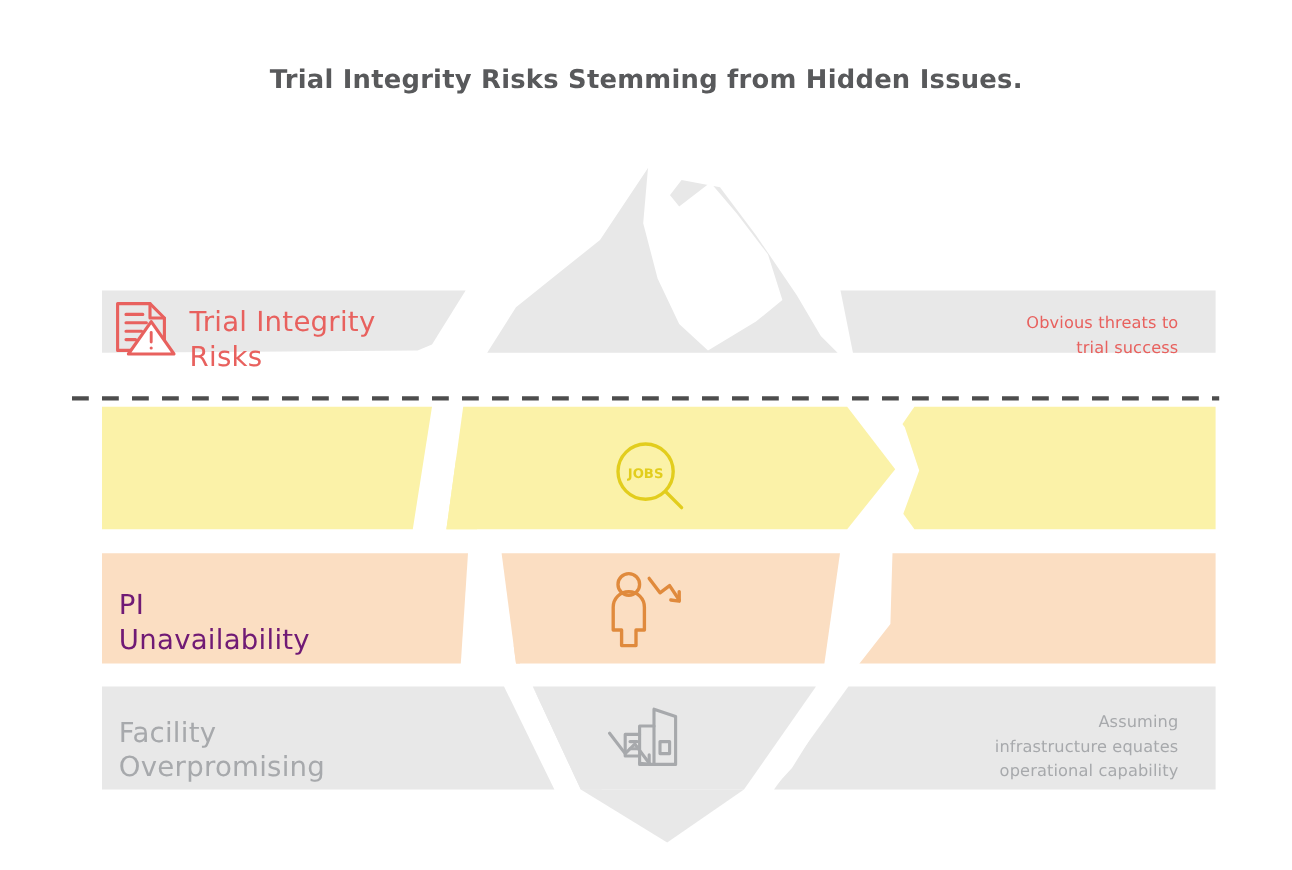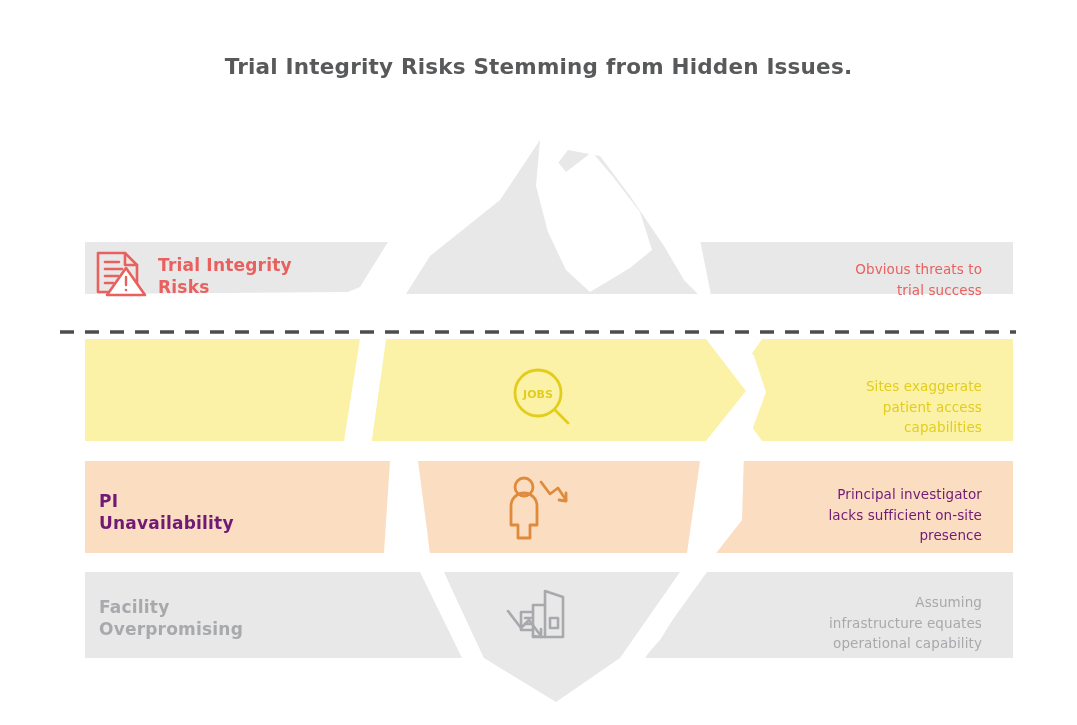--- a/index.html
+++ b/index.html
@@ -22,22 +22,22 @@
     color:#58595b;
     font-family:"DejaVu Sans","Liberation Sans",sans-serif;
   }
 
   
   .art{position:absolute;left:0;top:0;width:1077px;height:725px;}
 
   
   .lab{
     position:absolute;
-    font-weight:bold;
-    font-size:17px;
+    font-weight:normal;
+    font-size:23px;
     line-height:1.28;
     white-space:pre-line;
     letter-spacing:.2px;
   }
   .desc{
     position:absolute;
     text-align:right;
     font-size:13.5px;
     line-height:1.52;
     white-space:pre-line;
@@ -151,23 +151,17 @@
 
   <div class="lab c-red lab-r1">Trial Integrity
 Risks</div>
   <div class="lab c-org lab-r3">PI
 Unavailability</div>
   <div class="lab c-gry lab-r4">Facility
 Overpromising</div>
 
   <div class="desc c-red desc-r1">Obvious threats to
 trial success</div>
-  <div class="desc c-yel desc-r2">Sites exaggerate
-patient access
-capabilities</div>
-  <div class="desc c-org desc-r3">Principal investigator
-lacks sufficient on-site
-presence</div>
   <div class="desc c-gry desc-r4">Assuming
 infrastructure equates
 operational capability</div>
 
 </div>
 
 </body></html>

